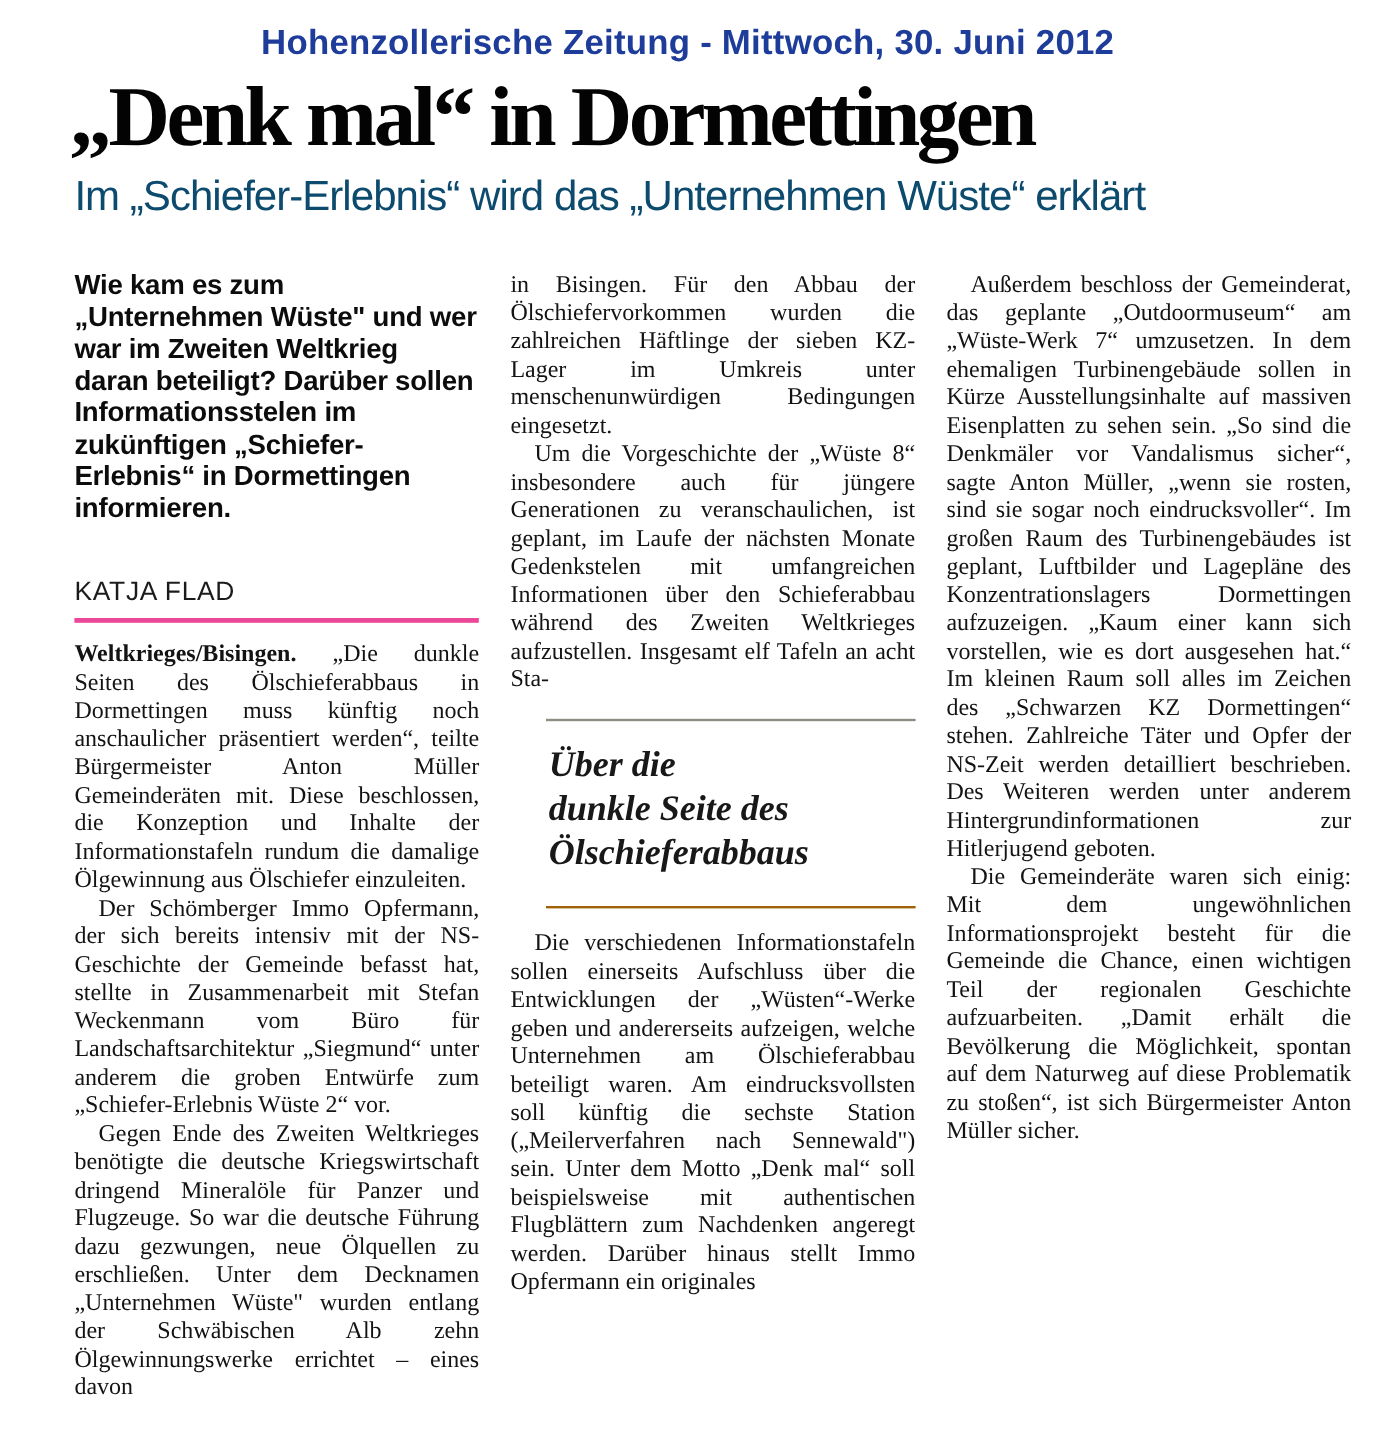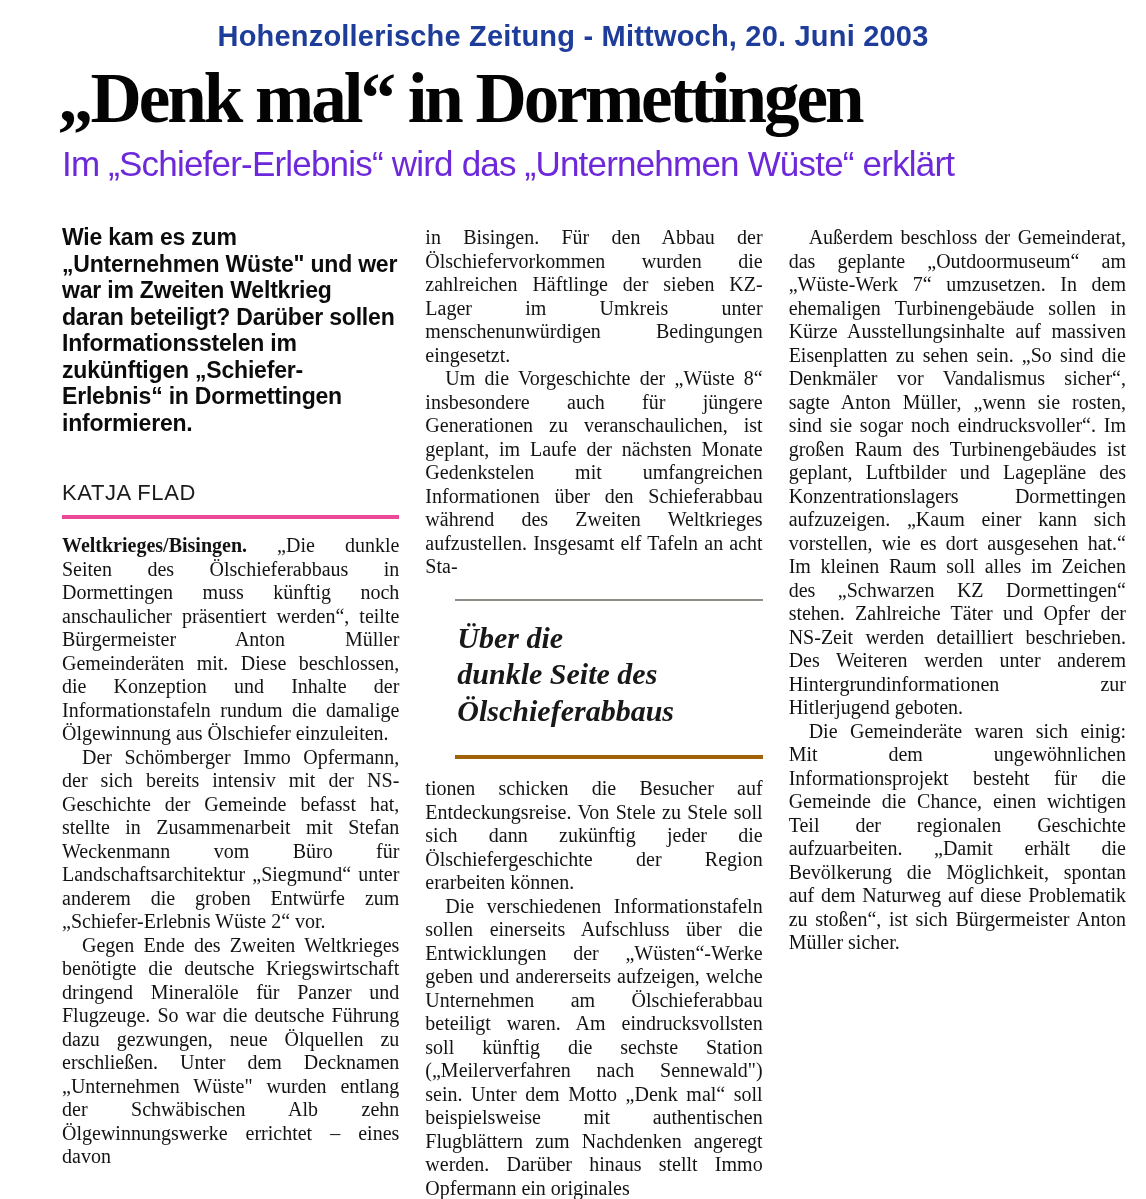--- a/index.html
+++ b/index.html
@@ -30,21 +30,21 @@
     line-height: 1.0;
     color: #030303;
     white-space: nowrap;
   }
   .subheadline {
     margin: 10px 20px 0 62px;
     font-family: "Liberation Sans", sans-serif;
     font-weight: 400;
     font-size: 35px;
     letter-spacing: -0.8px;
-    color: #6d28d9;
+    color: #0c4a6e;
     white-space: nowrap;
   }
   .columns {
     display: grid;
     grid-template-columns: repeat(3, 1fr);
     column-gap: 26px;
     margin: 40px 20px 0 62px;
   }
   .intro {
     font-family: "Liberation Sans", sans-serif;
@@ -72,37 +72,37 @@
     hyphens: auto;
     -webkit-hyphens: auto;
     color: #131313;
   }
   .body-para.para { text-indent: 20px; }
   .body-para.cont { text-indent: 0; }
   .lead-in { font-weight: bold; }
   .pullquote {
     margin: 20px 0 18px 30px;
     border-top: 2px solid #8d8d85;
-    border-bottom: 4px solid #a16207;
+    border-bottom: 2px solid #a16207;
     padding: 19px 0 26px 2px;
   }
   .pullquote-text {
     font-family: "Liberation Serif", serif;
     font-weight: bold;
     font-style: italic;
     font-size: 30px;
     line-height: 36.5px;
     color: #181818;
     white-space: pre-line;
   }
 </style>
 </head>
 <body>
 
-<div class="masthead">Hohenzollerische Zeitung - Mittwoch, 20. Juni 2003</div>
+<div class="masthead">Hohenzollerische Zeitung - Mittwoch, 30. Juni 2012</div>
 
 <h1 class="headline">„Denk mal“ in Dormettingen</h1>
 
 <div class="subheadline">Im „Schiefer-Erlebnis“ wird das „Unternehmen Wüste“ erklärt</div>
 
 <div class="columns">
   <div class="col">
     <div class="intro">Wie kam es zum „Unternehmen Wüste" und wer war im Zweiten Weltkrieg daran beteiligt? Darüber sollen Informationsstelen im zukünftigen „Schiefer-Erlebnis“ in Dormettingen informieren.</div>
     <div class="byline">KATJA FLAD</div>
     <div class="bodytext">
@@ -113,21 +113,20 @@
   </div>
   <div class="col">
     <div class="bodytext top">
         <p class="body-para cont">in Bisingen. Für den Abbau der Ölschiefervorkommen wurden die zahlreichen Häftlinge der sieben KZ-Lager im Umkreis unter menschenunwürdigen Bedingungen eingesetzt.</p>
         <p class="body-para para">Um die Vorgeschichte der „Wüste 8“ insbesondere auch für jüngere Generationen zu veranschaulichen, ist geplant, im Laufe der nächsten Monate Gedenkstelen mit umfangreichen Informationen über den Schieferabbau während des Zweiten Weltkrieges aufzustellen. Insgesamt elf Tafeln an acht Sta-</p>
         <div class="pullquote">
           <div class="pullquote-text">Über die
 dunkle Seite des
 Ölschieferabbaus</div>
         </div>
-        <p class="body-para cont">tionen schicken die Besucher auf Entdeckungsreise. Von Stele zu Stele soll sich dann zukünftig jeder die Ölschiefergeschichte der Region erarbeiten können.</p>
         <p class="body-para para">Die verschiedenen Informationstafeln sollen einerseits Aufschluss über die Entwicklungen der „Wüsten“-Werke geben und andererseits aufzeigen, welche Unternehmen am Ölschieferabbau beteiligt waren. Am eindrucksvollsten soll künftig die sechste Station („Meilerverfahren nach Sennewald") sein. Unter dem Motto „Denk mal“ soll beispielsweise mit authentischen Flugblättern zum Nachdenken angeregt werden. Darüber hinaus stellt Immo Opfermann ein originales</p>
       </div>
   </div>
   <div class="col">
     <div class="bodytext top">
         <p class="body-para para">Außerdem beschloss der Gemeinderat, das geplante „Outdoormuseum“ am „Wüste-Werk 7“ umzusetzen. In dem ehemaligen Turbinengebäude sollen in Kürze Ausstellungsinhalte auf massiven Eisenplatten zu sehen sein. „So sind die Denkmäler vor Vandalismus sicher“, sagte Anton Müller, „wenn sie rosten, sind sie sogar noch eindrucksvoller“. Im großen Raum des Turbinengebäudes ist geplant, Luftbilder und Lagepläne des Konzentrationslagers Dormettingen aufzuzeigen. „Kaum einer kann sich vorstellen, wie es dort ausgesehen hat.“ Im kleinen Raum soll alles im Zeichen des „Schwarzen KZ Dormettingen“ stehen. Zahlreiche Täter und Opfer der NS-Zeit werden detailliert beschrieben. Des Weiteren werden unter anderem Hintergrundinformationen zur Hitlerjugend geboten.</p>
         <p class="body-para para">Die Gemeinderäte waren sich einig: Mit dem ungewöhnlichen Informationsprojekt besteht für die Gemeinde die Chance, einen wichtigen Teil der regionalen Geschichte aufzuarbeiten. „Damit erhält die Bevölkerung die Möglichkeit, spontan auf dem Naturweg auf diese Problematik zu stoßen“, ist sich Bürgermeister Anton Müller sicher.</p>
       </div>
   </div>
 </div>

